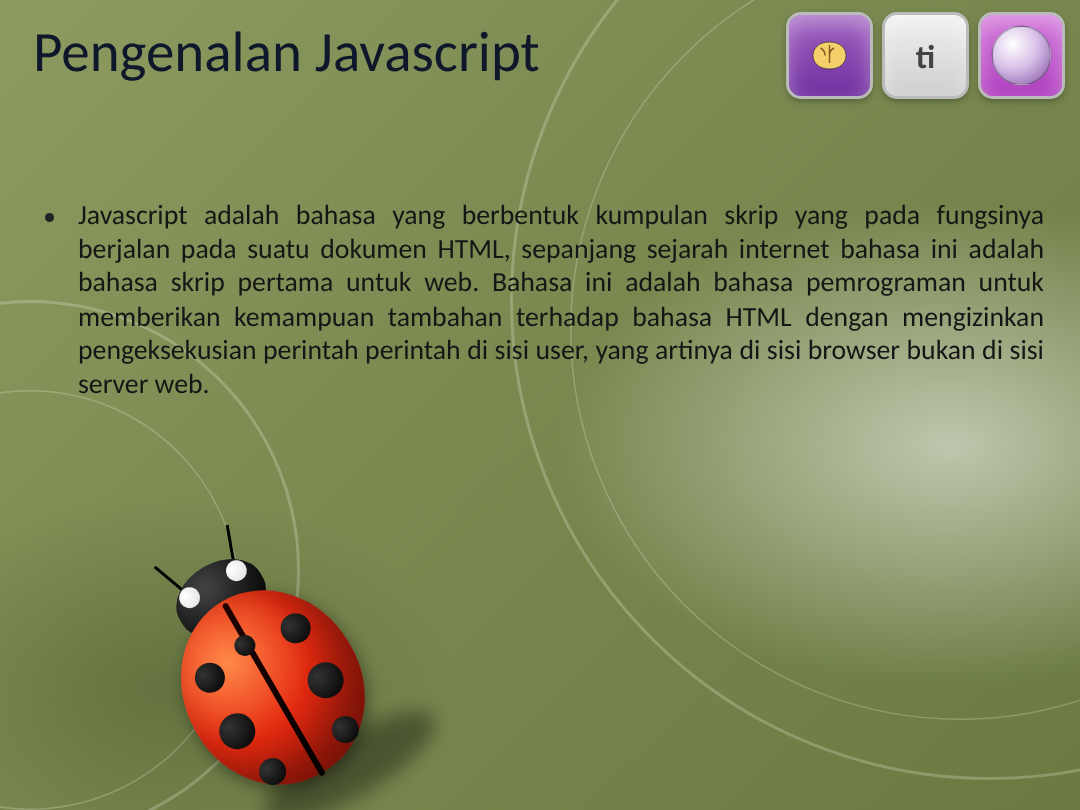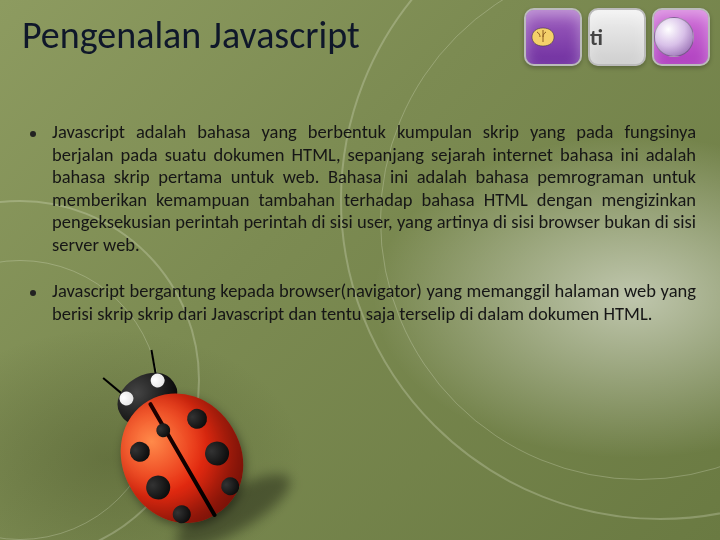--- a/index.html
+++ b/index.html
@@ -36,20 +36,21 @@
     display: flex;
     gap: 6px;
   }
   .logo {
     width: 58px;
     height: 58px;
     border-radius: 10px;
     border: 2px solid #bbb;
     display: flex;
     align-items: center;
+    justify-content: center;
     font-weight: bold;
     font-size: 22px;
     color: #fff;
     box-shadow: inset 0 6px 14px rgba(255,255,255,0.35), 0 2px 4px rgba(0,0,0,0.25);
   }
   .logo.left { background: linear-gradient(#a060c0, #7030a0); }
   .logo.mid  { background: linear-gradient(#f0f0f0, #cfcfcf); color:#444; }
   .logo.right{ background: linear-gradient(#d070d8, #b040c0); }
   .logo .circle {
     width: 40px; height: 40px; border-radius: 50%;
@@ -61,21 +62,21 @@
     position: absolute;
     top: 12px;
     left: 22px;
     font-size: 38px;
     color: #0f172a;
     font-weight: 400;
   }
 
   .content {
     position: absolute;
-    top: 121px;
+    top: 132px;
     left: 30px;
     right: 24px;
     color: #161616;
   }
   .bullet {
     display: flex;
     margin-bottom: 24px;
   }
   .bullet .dot {
     width: 6px; height: 6px; border-radius: 50%;
@@ -178,24 +179,20 @@
     <div class="circle"></div>
   </div>
 </div>
 
 <h1 class="title">Pengenalan Javascript</h1>
 
 <div class="content">
   <div class="bullet">
     <div class="dot"></div>
     <p>Javascript adalah bahasa yang berbentuk kumpulan skrip yang pada fungsinya berjalan pada suatu dokumen HTML, sepanjang sejarah internet bahasa ini adalah bahasa skrip pertama untuk web. Bahasa ini adalah bahasa pemrograman untuk memberikan kemampuan tambahan terhadap bahasa HTML dengan mengizinkan pengeksekusian perintah perintah di sisi user, yang artinya di sisi browser bukan di sisi server web.</p>
-  </div>
-  <div class="bullet">
-    <div class="dot"></div>
-    <p>Javascript bergantung kepada browser(navigator) yang memanggil halaman web yang berisi skrip skrip dari Javascript dan tentu saja terselip di dalam dokumen HTML.</p>
   </div>
 </div>
 
 <div class="ladybug">
   <div class="lb-shadow"></div>
   <div class="lb-ant l"></div>
   <div class="lb-ant r"></div>
   <div class="lb-head"></div>
   <div class="lb-eye l"></div>
   <div class="lb-eye r"></div>

